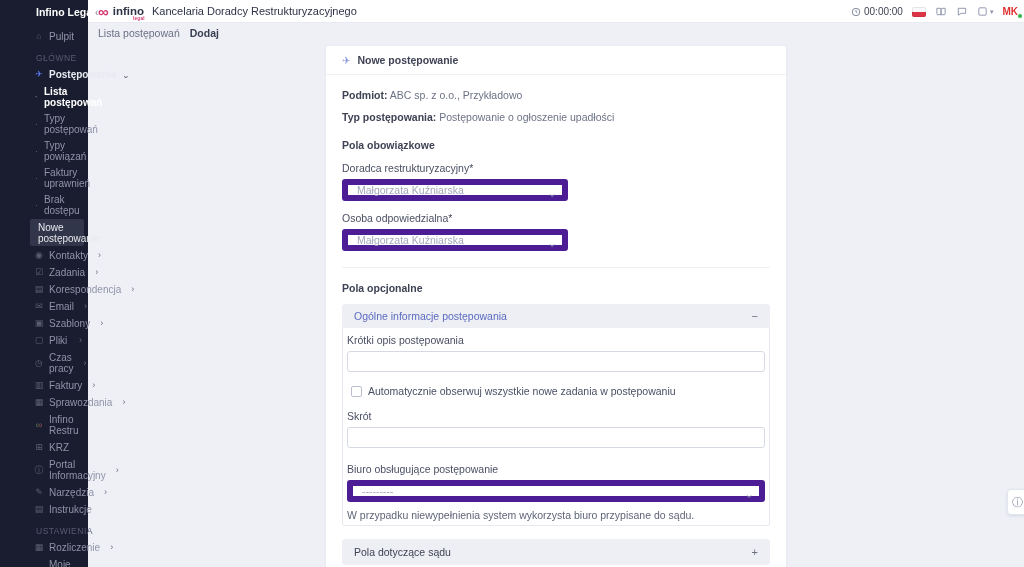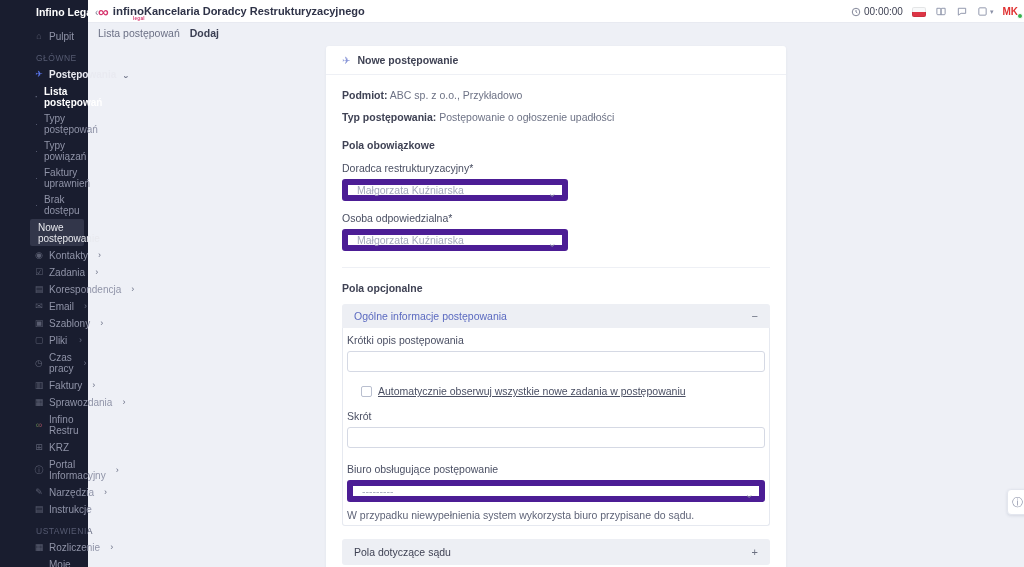--- a/index.html
+++ b/index.html
@@ -37,21 +37,21 @@
 
   
   .main { margin-left:88px; }
   .topbar { position:relative; height:23px; background:#ffffff;
     border-bottom:1px solid #e8eaf1; display:flex; align-items:center; padding:0 10px; }
   .logo { display:flex; align-items:center; gap:4px; }
   .logo-inf { color:#d6336c; font-size:15px; font-weight:bold; line-height:1; }
   .logo-word { position:relative; font-weight:bold; font-size:11.5px; color:#2e3247; }
   .logo-sub { position:absolute; right:-1px; bottom:-4px; font-size:4.5px;
     color:#d6336c; font-weight:bold; letter-spacing:.4px; }
-  .app-title { font-size:11px; font-weight:bold; color:#2e3247; }
+  .app-title { margin-left:8px; font-size:11px; font-weight:normal; color:#2e3247; }
   .topbar-right { position:absolute; right:3px; top:0; height:23px;
     display:flex; align-items:center; gap:9px; }
   .timer { display:flex; align-items:center; gap:3px; font-size:10px; color:#3f4254; cursor:pointer; }
   .hicon { display:flex; align-items:center; cursor:pointer; }
   .flag { width:14px; height:10px; border-radius:2px; overflow:hidden;
     background:linear-gradient(#f8f9fa 50%, #dc3545 50%);
     box-shadow:inset 0 0 0 1px rgba(0,0,0,.08); }
   .caret-mini { font-size:7px; color:#8a90a6; margin-left:2px; }
   .avatar { position:relative; font-size:10px; font-weight:bold; color:#e03131;
     cursor:pointer; padding-right:3px; }
@@ -88,21 +88,21 @@
 
   .acc { margin-top:10px; border-radius:11px; }
   .acc-head { display:flex; align-items:center; justify-content:space-between;
     background:#edeff4; border-radius:3px 3px 0 0; padding:6px 12px; cursor:pointer; }
   .acc-head .acc-title { color:#5b6ac0; }
   .acc-head .acc-glyph { color:#6b7080; font-size:11px; }
   .acc-body { border:1px solid #e6e9f0; border-top:none; border-radius:0 0 3px 3px;
     padding:4px; }
   .text-input { width:100%; height:21px; border:1px solid #d5d9e4; border-radius:3px;
     padding:0 8px; font-size:10.5px; font-family:inherit; color:#3f4254; outline:none; }
-  .check-row { display:flex; align-items:center; gap:6px; margin:13px 14px 13px; color:#4a4f63;text-decoration:underline; }
+  .check-row { display:flex; align-items:center; gap:6px; margin:13px 4px 13px; color:#4a4f63; }
   .checkbox { width:11px; height:11px; border:1px solid #b9bfcf; border-radius:2px;
     background:#fff; cursor:pointer; flex:0 0 11px; }
   .help-text { color:#5f6478; margin-top:7px; }
 
   .acc-collapsed { display:flex; align-items:center; justify-content:space-between;
     background:#edeff4; border-radius:3px; padding:7px 12px; margin-top:13px;
     color:#3f4254; cursor:pointer; }
   .acc-collapsed .acc-glyph { color:#6b7080; font-size:11px; }
 
   .help-widget { position:fixed; right:-9px; top:489px; width:26px; height:26px;

